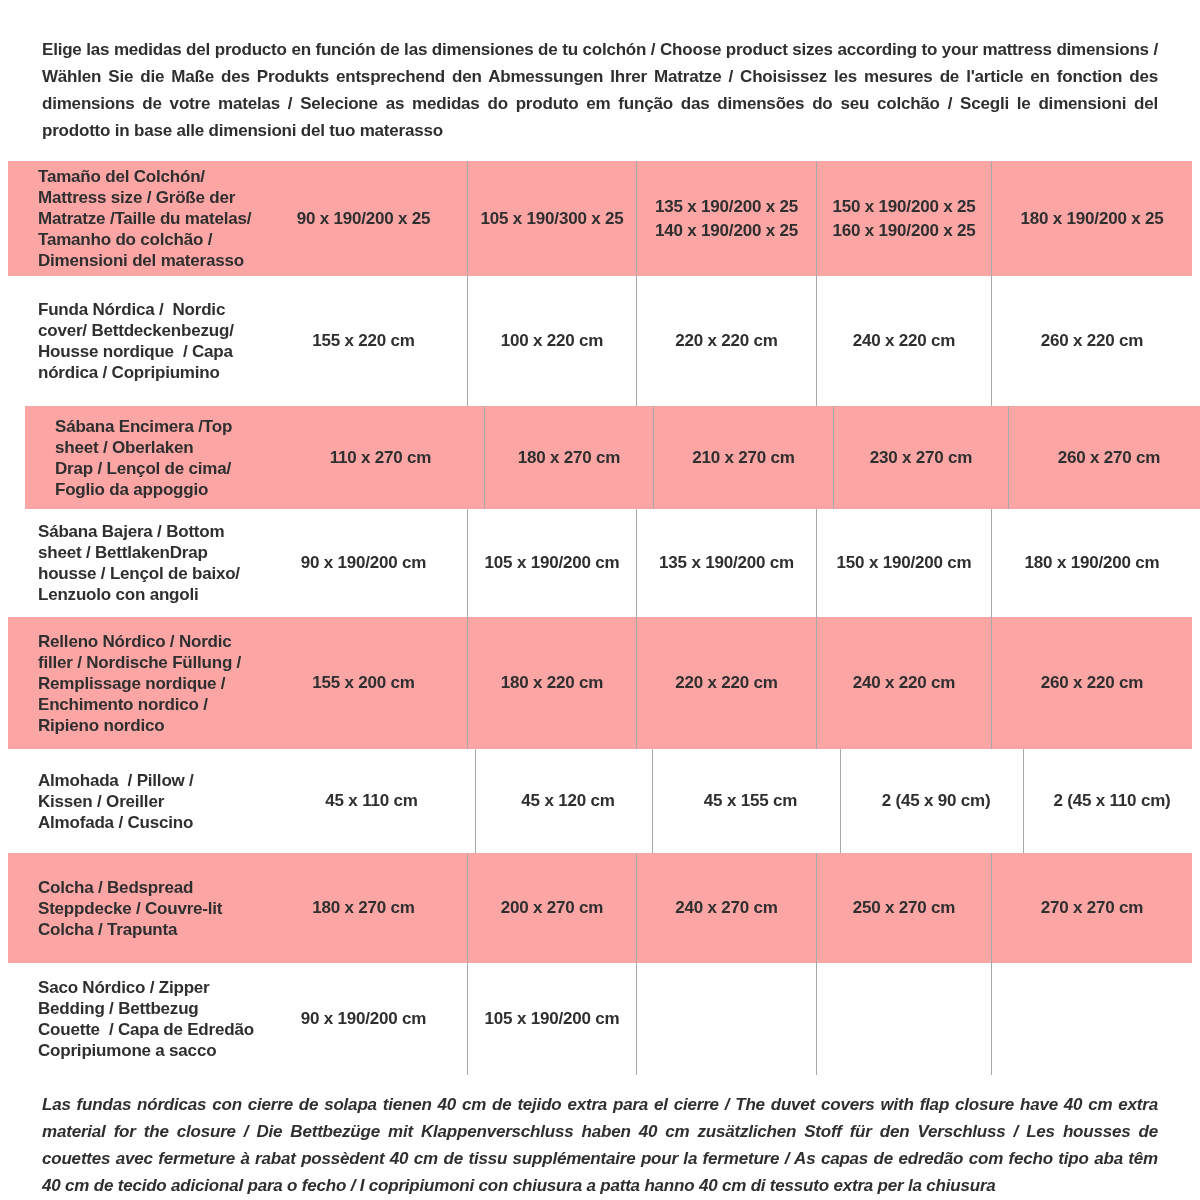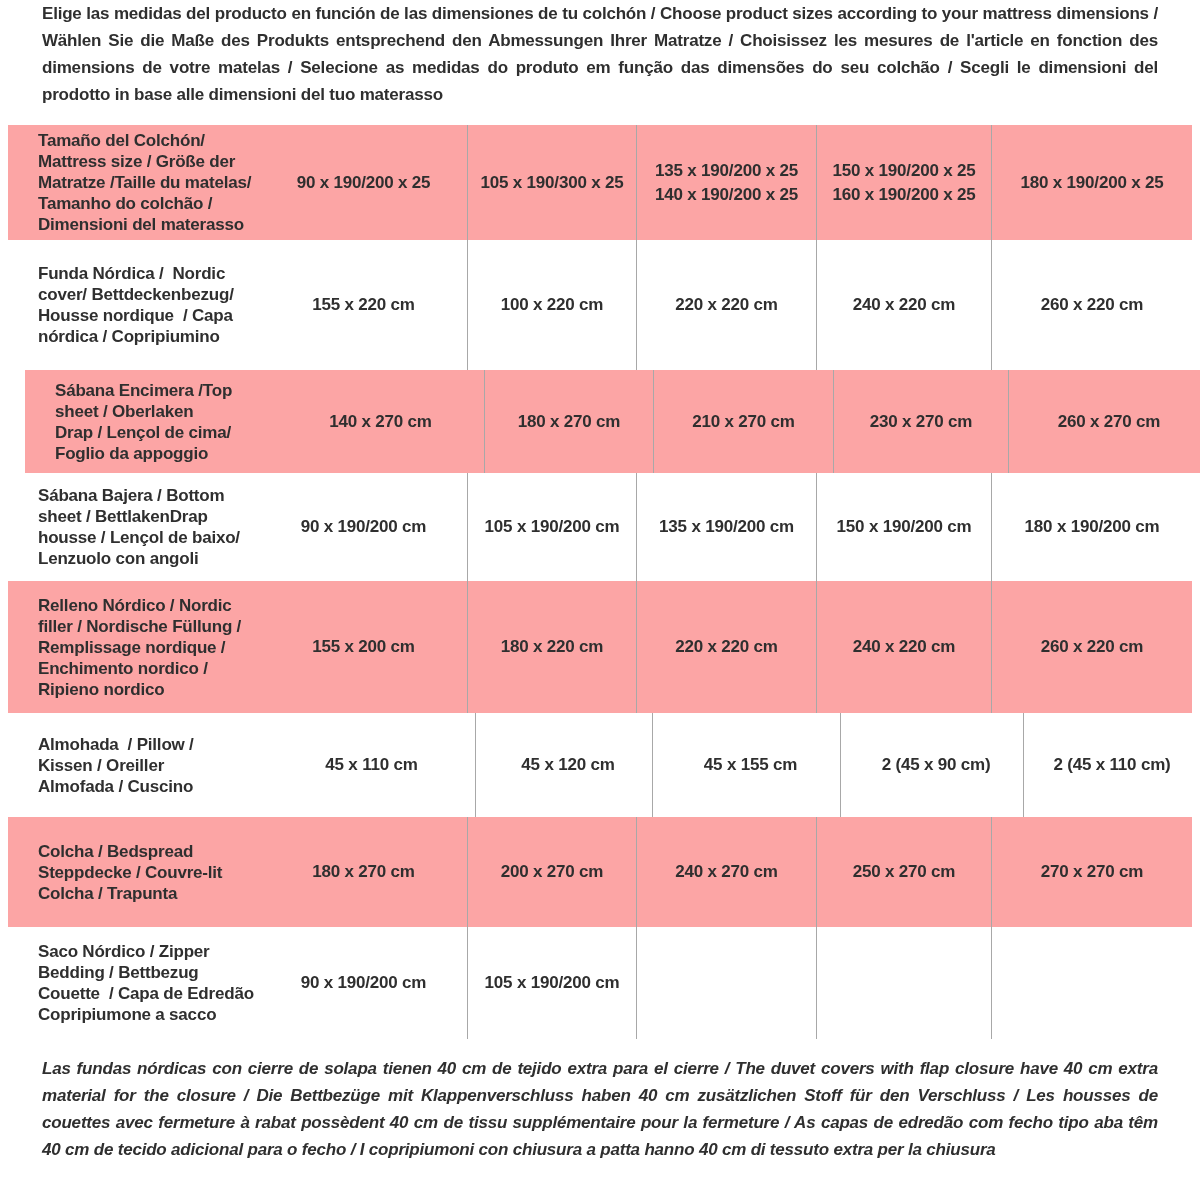--- a/index.html
+++ b/index.html
@@ -3,21 +3,21 @@
 <meta charset="utf-8">
 <style>
   * { box-sizing: border-box; margin: 0; padding: 0; }
   html, body {
     width: 1200px; height: 1200px;
     background: #ffffff;
     font-family: "Liberation Sans", sans-serif;
     color: #333333;
     overflow: hidden;
   }
-  .page { width: 1200px; height: 1200px; }
+  .page { width: 1200px; height: 1200px; padding-top: 36px; }
 
   .intro, .footnote {
     font-weight: bold;
     font-size: 17px;
     line-height: 27px;
     letter-spacing: -0.2px;
     text-align: justify;
     margin: 0 42px;
     color: #2f2f2f;
   }
@@ -102,21 +102,21 @@
       <div class="cell value">220 x 220 cm</div>
       <div class="cell value">240 x 220 cm</div>
       <div class="cell value last">260 x 220 cm</div>
     </div>
 
     <div class="t-row shaded">
       <div class="cell label">Sábana Encimera /Top
 sheet / Oberlaken
 Drap / Lençol de cima/
 Foglio da appoggio</div>
-      <div class="cell value">140 x 270 cm</div>
+      <div class="cell value">110 x 270 cm</div>
       <div class="cell value">180 x 270 cm</div>
       <div class="cell value">210 x 270 cm</div>
       <div class="cell value">230 x 270 cm</div>
       <div class="cell value last">260 x 270 cm</div>
     </div>
 
     <div class="t-row">
       <div class="cell label">Sábana Bajera / Bottom
 sheet / BettlakenDrap
 housse / Lençol de baixo/

